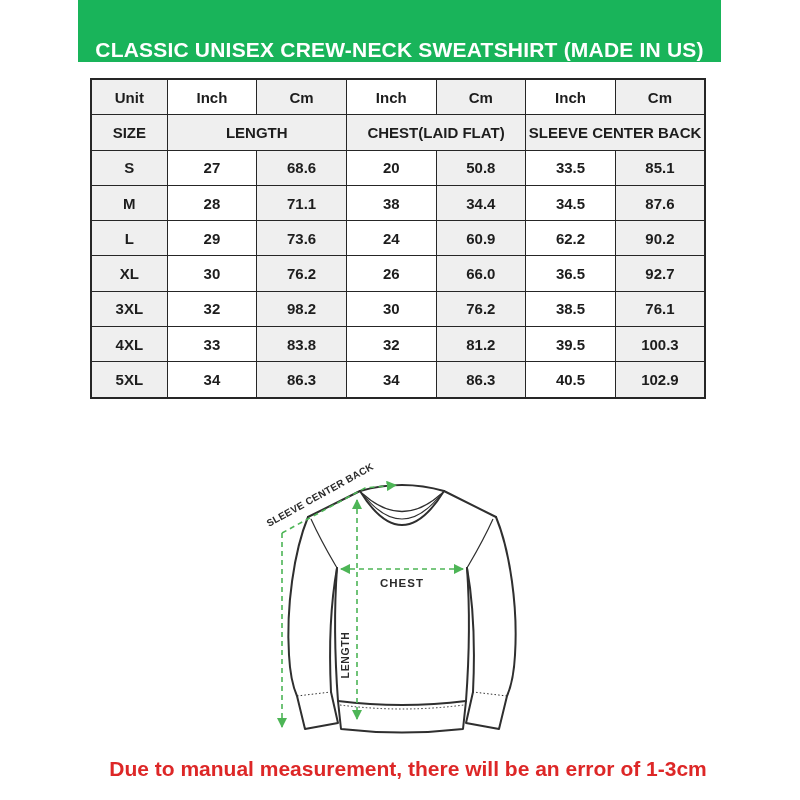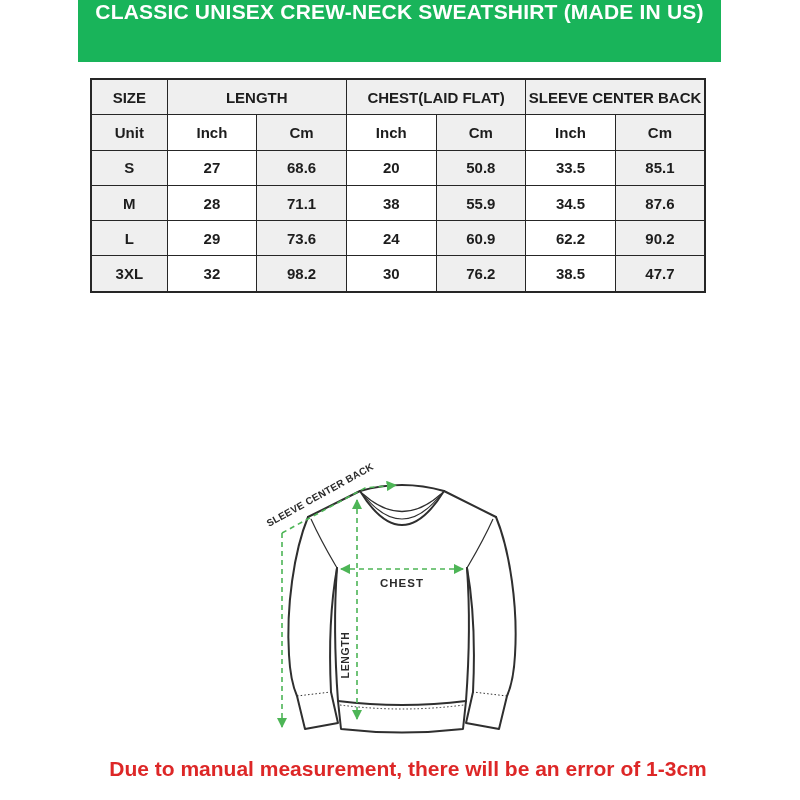--- a/index.html
+++ b/index.html
@@ -2,21 +2,21 @@
 <html><head>
 <meta charset="utf-8">
 <style>
   html,body{margin:0;padding:0;}
   body{
     width:800px;height:800px;position:relative;background:#ffffff;
     font-family:"Liberation Sans",sans-serif;overflow:hidden;
   }
   .banner{
     position:absolute;left:78px;top:0;width:643px;height:62px;
-    background:#19b45a;color:#ffffff;display:flex;align-items:flex-start;justify-content:center;
+    background:#19b45a;color:#ffffff;display:flex;align-items:flex-end;justify-content:center;
   }
   .banner span{font-weight:bold;font-size:21px;letter-spacing:.2px;white-space:nowrap;}
   .tablewrap{position:absolute;left:90px;top:78px;width:616px;}
   table{
     width:100%;border-collapse:collapse;table-layout:fixed;
     border:2px solid #262626;color:#1d1d1d;
   }
   th,td{
     border:1px solid #262626;text-align:center;vertical-align:middle;
     height:34.3px;padding:0;font-size:15px;font-weight:bold;background:#ffffff;
@@ -46,71 +46,98 @@
       <col style="width:12.4%">
       <col style="width:14.6%">
         <col style="width:14.6%">
       <col style="width:14.6%">
         <col style="width:14.6%">
       <col style="width:14.6%">
         <col style="width:14.6%">
     </colgroup>
     <thead>
       <tr>
-        <th class="shade">SIZE</th>
-        <th class="shade" colspan="2">LENGTH</th>
-        <th class="shade" colspan="2">CHEST(LAID FLAT)</th>
-        <th class="shade" colspan="2">SLEEVE CENTER BACK</th>
-      </tr>
-      <tr>
         <th class="shade">Unit</th>
         <th>Inch</th>
         <th class="shade">Cm</th>
         <th>Inch</th>
         <th class="shade">Cm</th>
         <th>Inch</th>
         <th class="shade">Cm</th>
+      </tr>
+      <tr>
+        <th class="shade">SIZE</th>
+        <th class="shade" colspan="2">LENGTH</th>
+        <th class="shade" colspan="2">CHEST(LAID FLAT)</th>
+        <th class="shade" colspan="2">SLEEVE CENTER BACK</th>
       </tr>
     </thead>
     <tbody>
         <tr>
           <td class="shade">S</td>
           <td>27</td>
           <td class="shade">68.6</td>
           <td>20</td>
           <td class="shade">50.8</td>
           <td>33.5</td>
           <td class="shade">85.1</td>
         </tr>
         <tr>
           <td class="shade">M</td>
           <td>28</td>
           <td class="shade">71.1</td>
           <td>38</td>
-          <td class="shade">55.9</td>
+          <td class="shade">34.4</td>
           <td>34.5</td>
           <td class="shade">87.6</td>
         </tr>
         <tr>
           <td class="shade">L</td>
           <td>29</td>
           <td class="shade">73.6</td>
           <td>24</td>
           <td class="shade">60.9</td>
           <td>62.2</td>
           <td class="shade">90.2</td>
         </tr>
         <tr>
+          <td class="shade">XL</td>
+          <td>30</td>
+          <td class="shade">76.2</td>
+          <td>26</td>
+          <td class="shade">66.0</td>
+          <td>36.5</td>
+          <td class="shade">92.7</td>
+        </tr>
+        <tr>
           <td class="shade">3XL</td>
           <td>32</td>
           <td class="shade">98.2</td>
           <td>30</td>
           <td class="shade">76.2</td>
           <td>38.5</td>
-          <td class="shade">47.7</td>
+          <td class="shade">76.1</td>
+        </tr>
+        <tr>
+          <td class="shade">4XL</td>
+          <td>33</td>
+          <td class="shade">83.8</td>
+          <td>32</td>
+          <td class="shade">81.2</td>
+          <td>39.5</td>
+          <td class="shade">100.3</td>
+        </tr>
+        <tr>
+          <td class="shade">5XL</td>
+          <td>34</td>
+          <td class="shade">86.3</td>
+          <td>34</td>
+          <td class="shade">86.3</td>
+          <td>40.5</td>
+          <td class="shade">102.9</td>
         </tr>
       </tbody>
   </table>
 </div>
 
 <svg class="diagram" viewBox="0 0 300 305">
   <defs>
     <marker id="arr" viewBox="0 0 10 10" refX="9" refY="5" markerWidth="6.5" markerHeight="6.5" orient="auto-start-reverse">
       <path d="M0 0 L10 5 L0 10 z" fill="#4db556"></path>
     </marker>

